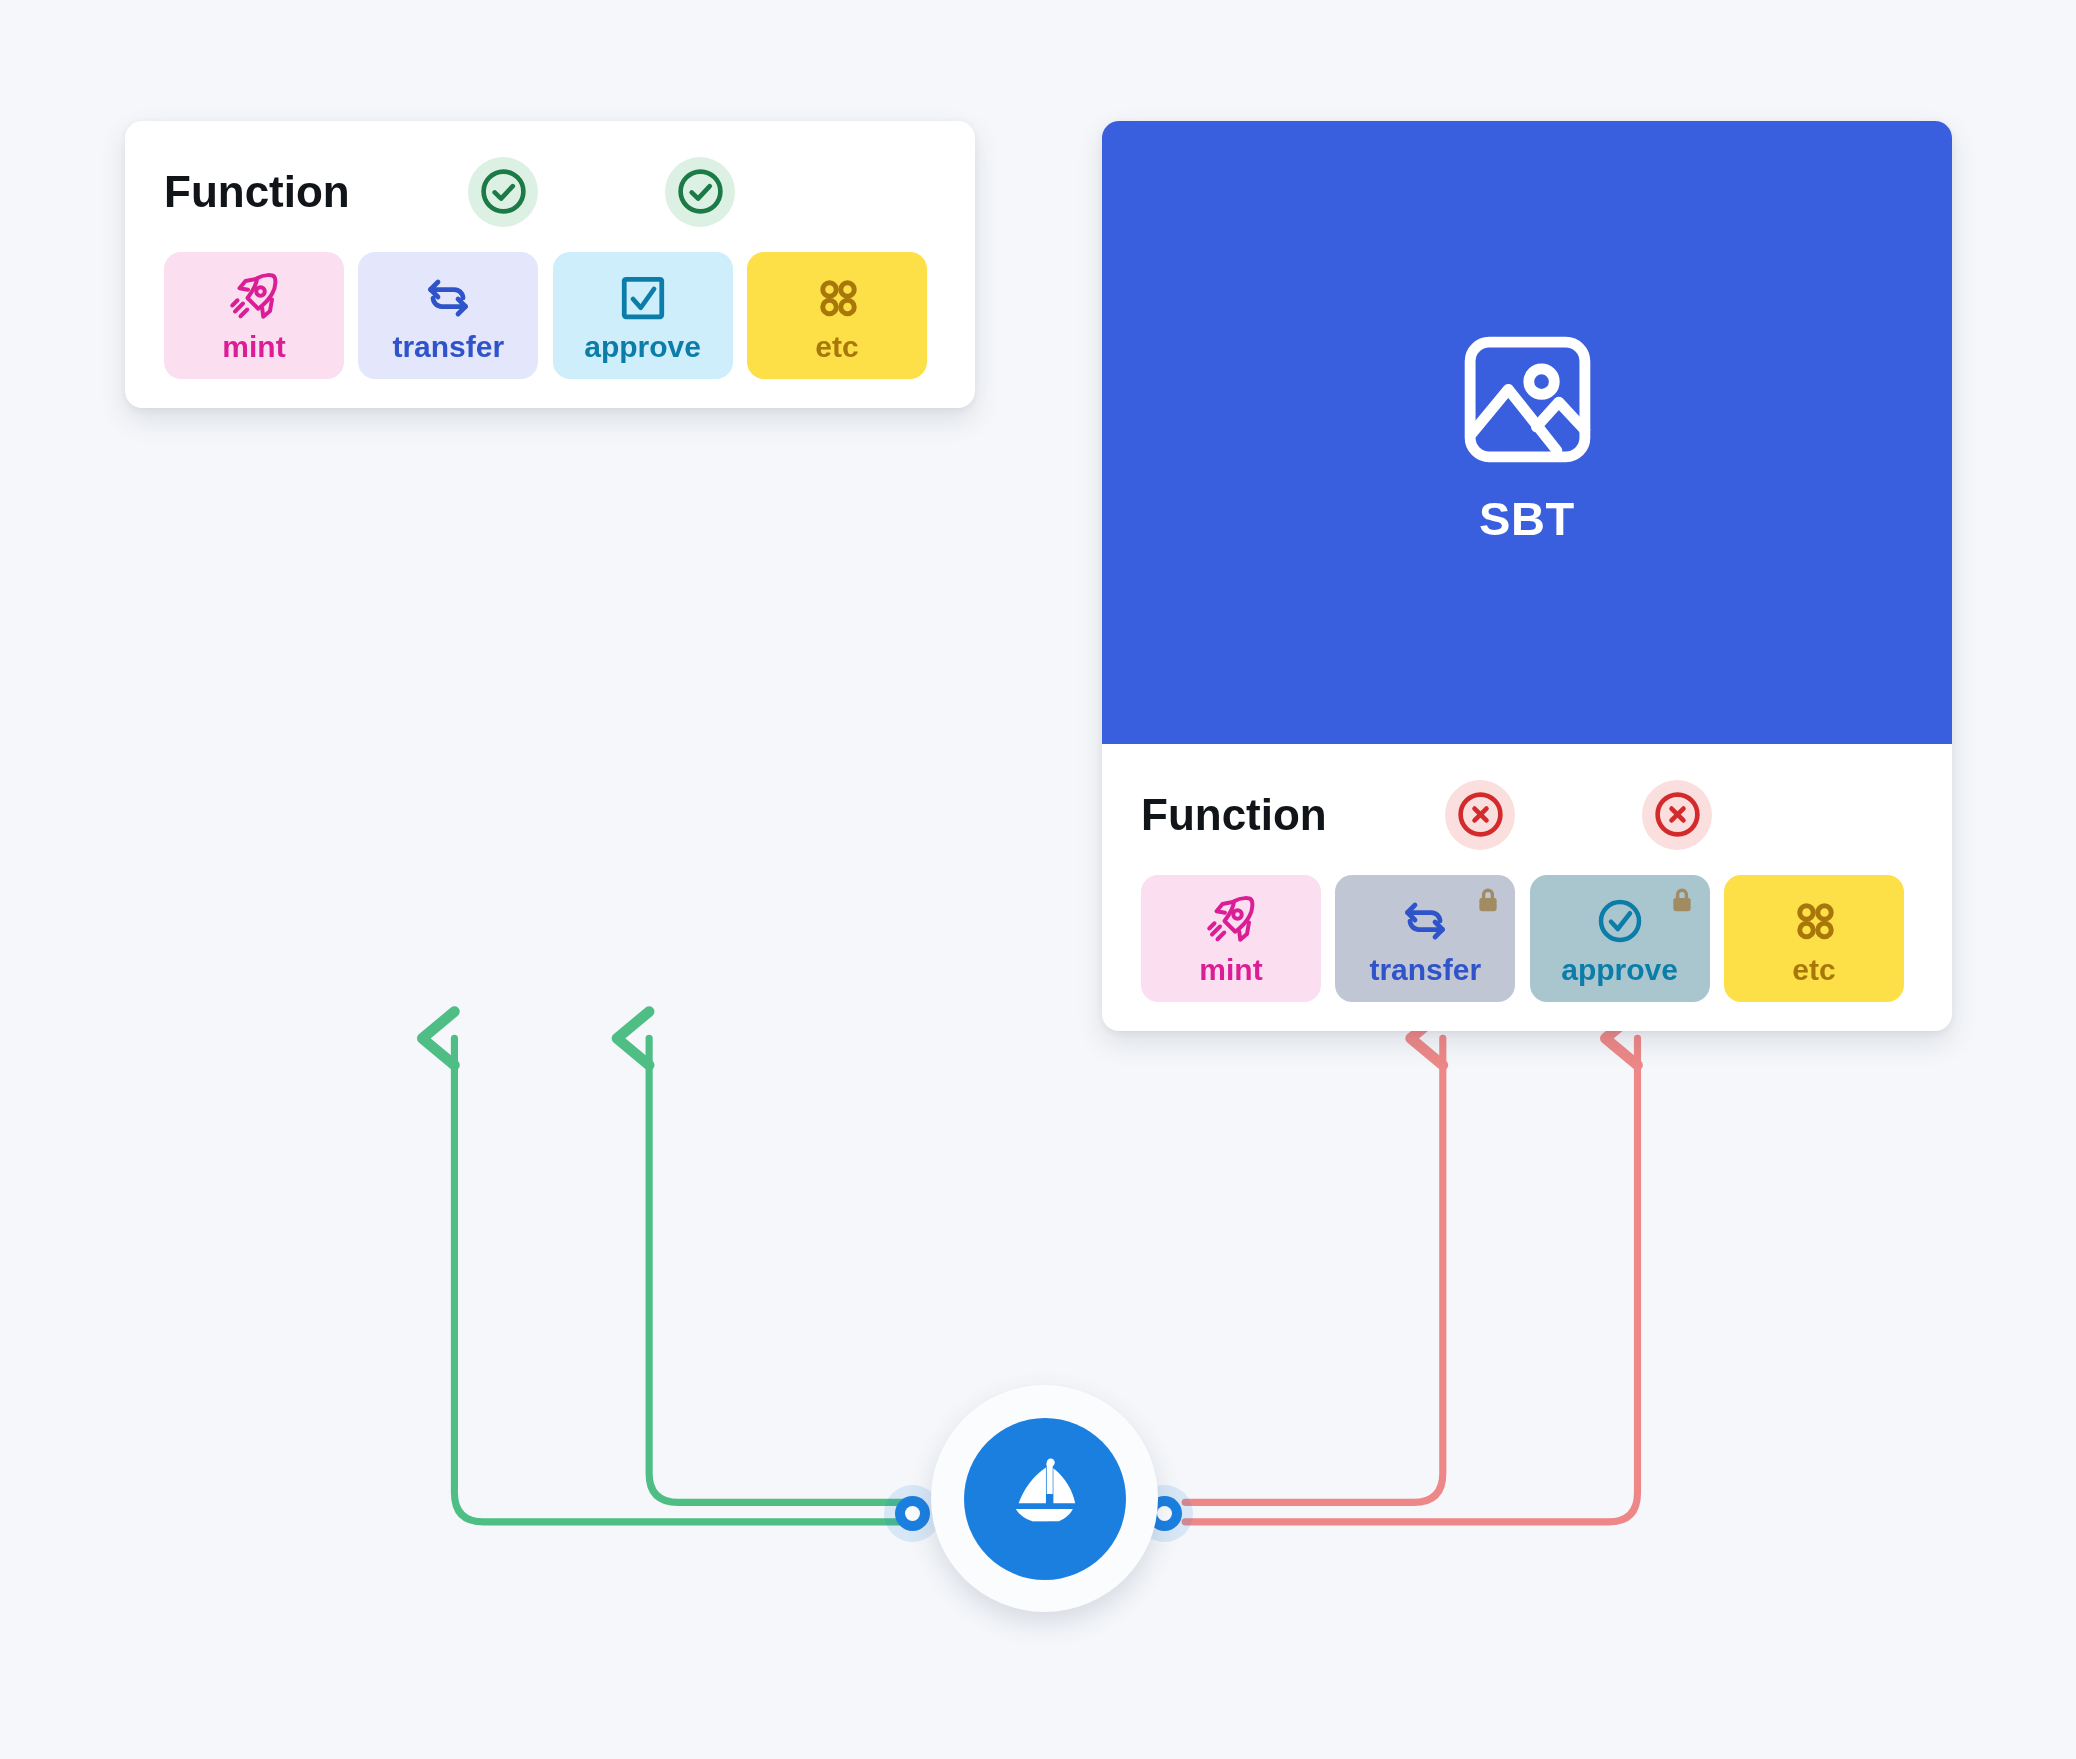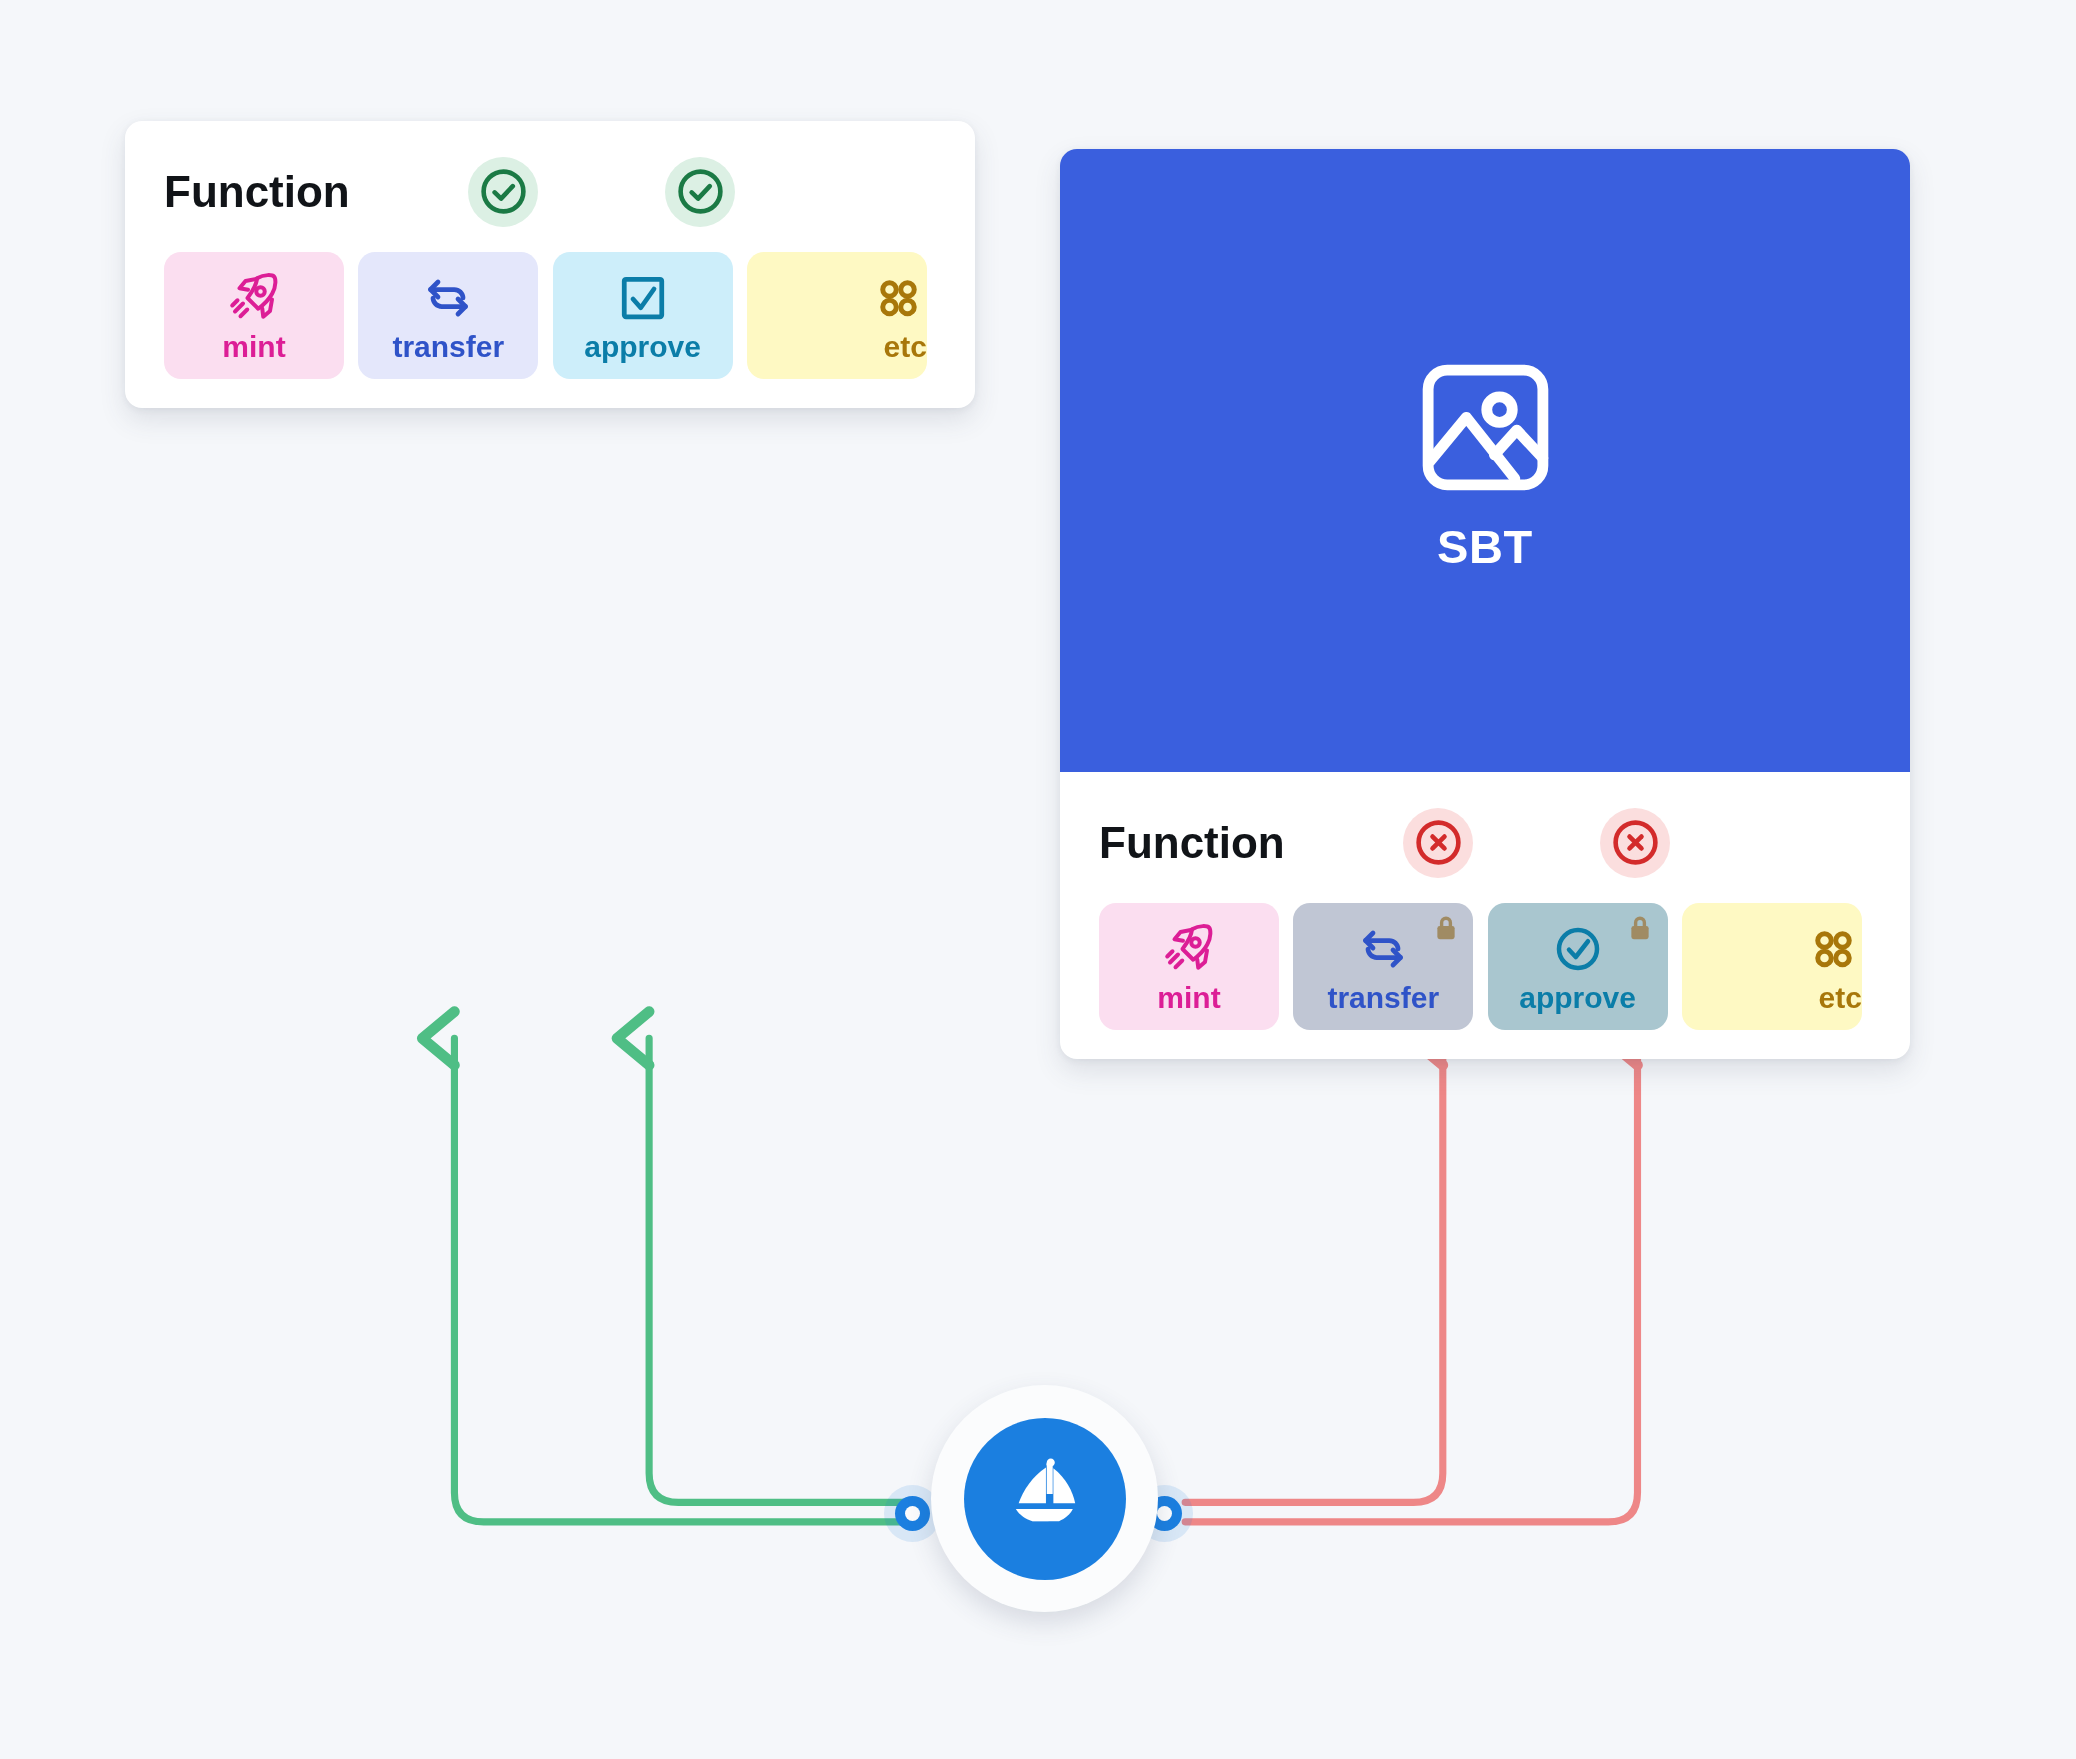--- a/index.html
+++ b/index.html
@@ -18,21 +18,21 @@
   
   .card{
     position:absolute;
     width:850px;
     border-radius:17px;
     background:#FFFFFF;
     box-shadow:0 11.7px 27px rgba(60,70,95,.13), 0 1.9px 6.5px rgba(60,70,95,.07);
     overflow:hidden;
   }
   #card-nft{left:125px;top:121px;}
-  #card-sbt{left:1060px;top:121px;margin-top:28px;}
+  #card-sbt{left:1102px;top:121px;}
 
   .card-hero{
     height:623px;
     display:flex;flex-direction:column;
     align-items:center;justify-content:center;
     gap:6.5px;
   }
   #card-nft .card-hero{background:#F56A05;}
   #card-sbt .card-hero{background:#3A5FDE;}
 
@@ -76,21 +76,21 @@
     flex:none;
   }
   .fn-tile .ti{width:60px;height:60px;display:block;}
   .fn-tile .tl{font-size:30px;font-weight:bold;line-height:1;}
   .lock{position:absolute;right:10.4px;top:9px;width:34px;height:34px;}
 
   
   .t-mint{background:#FBDEF0;}          .t-mint  .tl{color:#DC1E96;}
   .t-transfer{background:#E4E7FB;}      .t-transfer .tl{color:#2F53C8;}
   .t-approve{background:#CDEEFA;}       .t-approve .tl{color:#0B7DA8;}
-  .t-etc{background:#fef9c3;align-items:flex-end;}           .t-etc  .tl{color:#A8770A;}
+  .t-etc{background:#fde047;}           .t-etc  .tl{color:#A8770A;}
   .t-transfer-off{background:#C0C6D4;}  .t-transfer-off .tl{color:#2F53C8;}
   .t-approve-off{background:#A9C6CF;}   .t-approve-off .tl{color:#0B7DA8;}
 
   
   #hub{
     position:absolute;left:931px;top:1385px;
     width:227px;height:227px;border-radius:50%;
     background:#FBFCFD;
     box-shadow:0 10.4px 26px rgba(55,70,100,.16);
     display:flex;align-items:center;justify-content:center;

